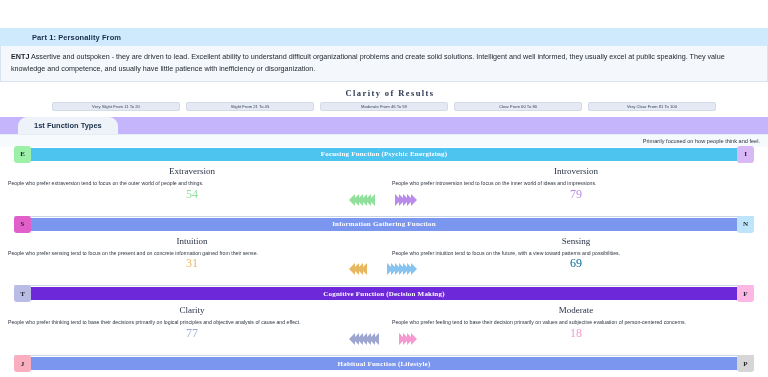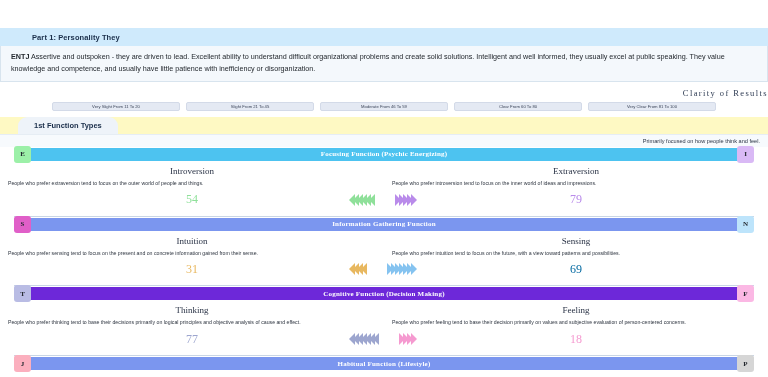--- a/index.html
+++ b/index.html
@@ -46,23 +46,23 @@
     border: 1px solid #d8e4ee;
     border-top: none;
     padding: 5px 10px 6px 10px;
     font-size: 7.2px; line-height: 1.65;
     color: #23282e;
   }
   .desc-box b { font-weight: bold; }
 
   
   .clarity-title {
-    text-align: right;
+    text-align: center;
     font-size: 8.5px;
-    font-weight: normal;
+    font-weight: bold;
     color: #2d3a52;
     letter-spacing: 1.4px;
     padding: 6px 0 4px 12px;
     font-family: "Liberation Serif", serif;
   }
   .clarity-bars {
     display: flex; gap: 6px;
     padding: 0 52px 6px 52px;
   }
   .clarity-bar {
@@ -70,21 +70,21 @@
     background: #e4e9f3;
     border: 1px solid #d3dae8;
     border-radius: 2px;
     height: 9px;
     display: flex; align-items: center; justify-content: center;
     font-size: 4.2px; color: #3b4458;
     white-space: nowrap;
   }
 
   
-  .ft-tabstrip { position: relative; height: 17px; background:#fef9c3; }
+  .ft-tabstrip { position: relative; height: 17px; background:#c4b5fd; }
   .ft-tab {
     position: absolute; left: 18px; top: 0;
     height: 17px; padding: 0 16px;
     background: #eef3f9;
     border-top-left-radius: 9px; border-top-right-radius: 9px;
     display: flex; align-items: center;
     font-size: 7.5px; font-weight: bold; color: #1a2e4a;
     white-space: nowrap;
   }
   .ft-sub {
@@ -131,21 +131,21 @@
   .row-desc > div {
     flex: 1;
     font-size: 5.2px; color: #2e3540;
     padding: 4px 8px 0 8px;
     line-height: 1.3;
   }
   .row-desc > div.r { text-align: left; }
 
   .row-values {
     position: relative;
-    display: flex; align-items: center;
+    display: flex; 
     height: 26px;
   }
   .val {
     flex: 1; text-align: center;
     font-size: 12px;
     font-family: "Liberation Serif", serif;
   }
   .chevwrap {
     position: absolute; left: 0; right: 0; top: 0; bottom: 0;
     display: flex; align-items: center; justify-content: center;
@@ -171,21 +171,21 @@
 
   <div class="type-badges" id="typeBadges">
       <div class="type-badge" style="background: rgb(168, 240, 172);">E</div>
       <div class="type-badge" style="background: rgb(182, 223, 251);">N</div>
       <div class="type-badge" style="background: rgb(192, 194, 232);">T</div>
       <div class="type-badge" style="background: rgb(251, 184, 196);">J</div>
     </div>
 
   <div class="panel" style="margin-top:28px;">
     <div class="tab-bg-row">
-      <div class="tab-label">Part 1: Personality They</div>
+      <div class="tab-label">Part 1: Personality From</div>
     </div>
     <div class="desc-box">
       <b>ENTJ</b>
       <span>Assertive and outspoken - they are driven to lead. Excellent ability to understand difficult organizational problems and create solid solutions. Intelligent and well informed, they usually excel at public speaking. They value knowledge and competence, and usually have little patience with inefficiency or disorganization.</span>
     </div>
   </div>
 
   <div>
     <div class="clarity-title">Clarity of Results</div>
     <div class="clarity-bars" id="clarityBars">
@@ -211,22 +211,22 @@
   <div id="blocks">
       <div class="block">
         <div style="position: relative;">
           <div class="bar" style="background: rgb(77, 195, 240);">
             <span>Focusing Function (Psychic Energizing)</span>
           </div>
           <div class="side-badge left" style="background: rgb(156, 240, 168);">E</div>
           <div class="side-badge right" style="background: rgb(217, 185, 245);">I</div>
         </div>
         <div class="row-titles">
+          <div>Extraversion</div>
           <div>Introversion</div>
-          <div>Extraversion</div>
         </div>
         <div class="row-desc">
           <div class="">People who prefer extraversion tend to focus on the outer world of people and things.</div>
           <div class="r">People who prefer introversion tend to focus on the inner world of ideas and impressions.</div>
         </div>
         <div class="row-values">
           <div class="val" style="color: rgb(143, 224, 154);">54</div>
           <div class="val" style="color: rgb(185, 139, 234);">79</div>
           <div class="chevwrap">
             <div class="chevs">
@@ -289,22 +289,22 @@
       </div>
       <div class="block">
         <div style="position: relative;">
           <div class="bar" style="background: #6d28d9;">
             <span>Cognitive Function (Decision Making)</span>
           </div>
           <div class="side-badge left" style="background: rgb(185, 188, 228);">T</div>
           <div class="side-badge right" style="background: rgb(251, 184, 228);">F</div>
         </div>
         <div class="row-titles">
-          <div>Thinking</div>
-          <div>Feeling</div>
+          <div>Clarity</div>
+          <div>Moderate</div>
         </div>
         <div class="row-desc">
           <div class="">People who prefer thinking tend to base their decisions primarily on logical principles and objective analysis of cause and effect.</div>
           <div class="r">People who prefer feeling tend to base their decision primarily on values and subjective evaluation of person-centered concerns.</div>
         </div>
         <div class="row-values">
           <div class="val" style="color: rgb(157, 166, 207);">77</div>
           <div class="val" style="color: rgb(245, 154, 208);">18</div>
           <div class="chevwrap">
             <div class="chevs">

